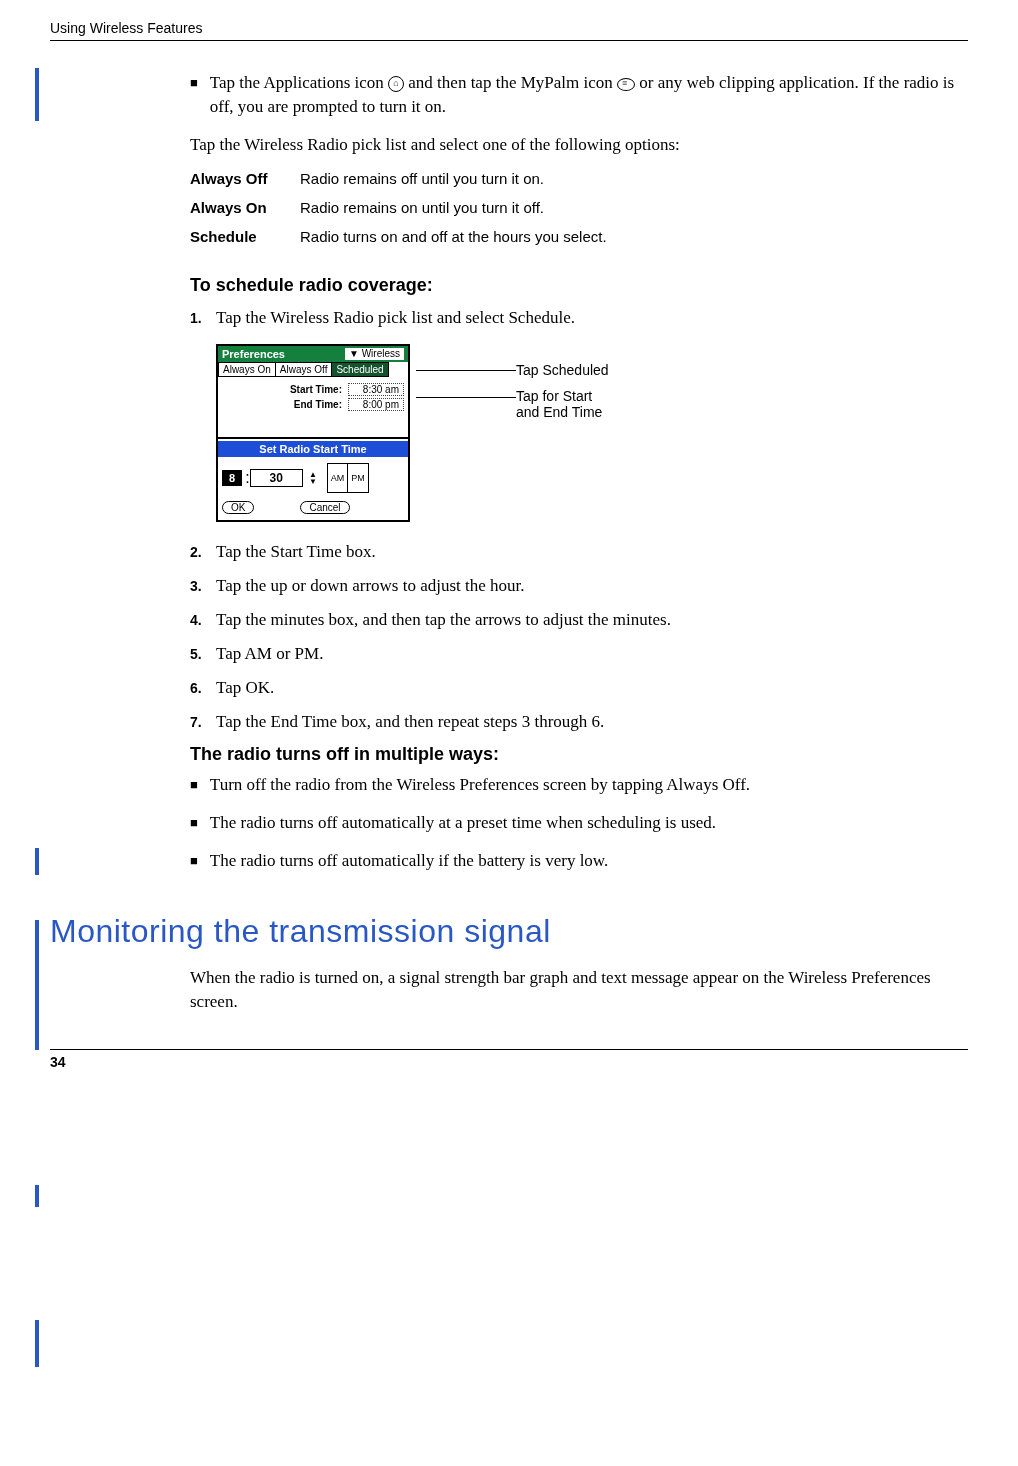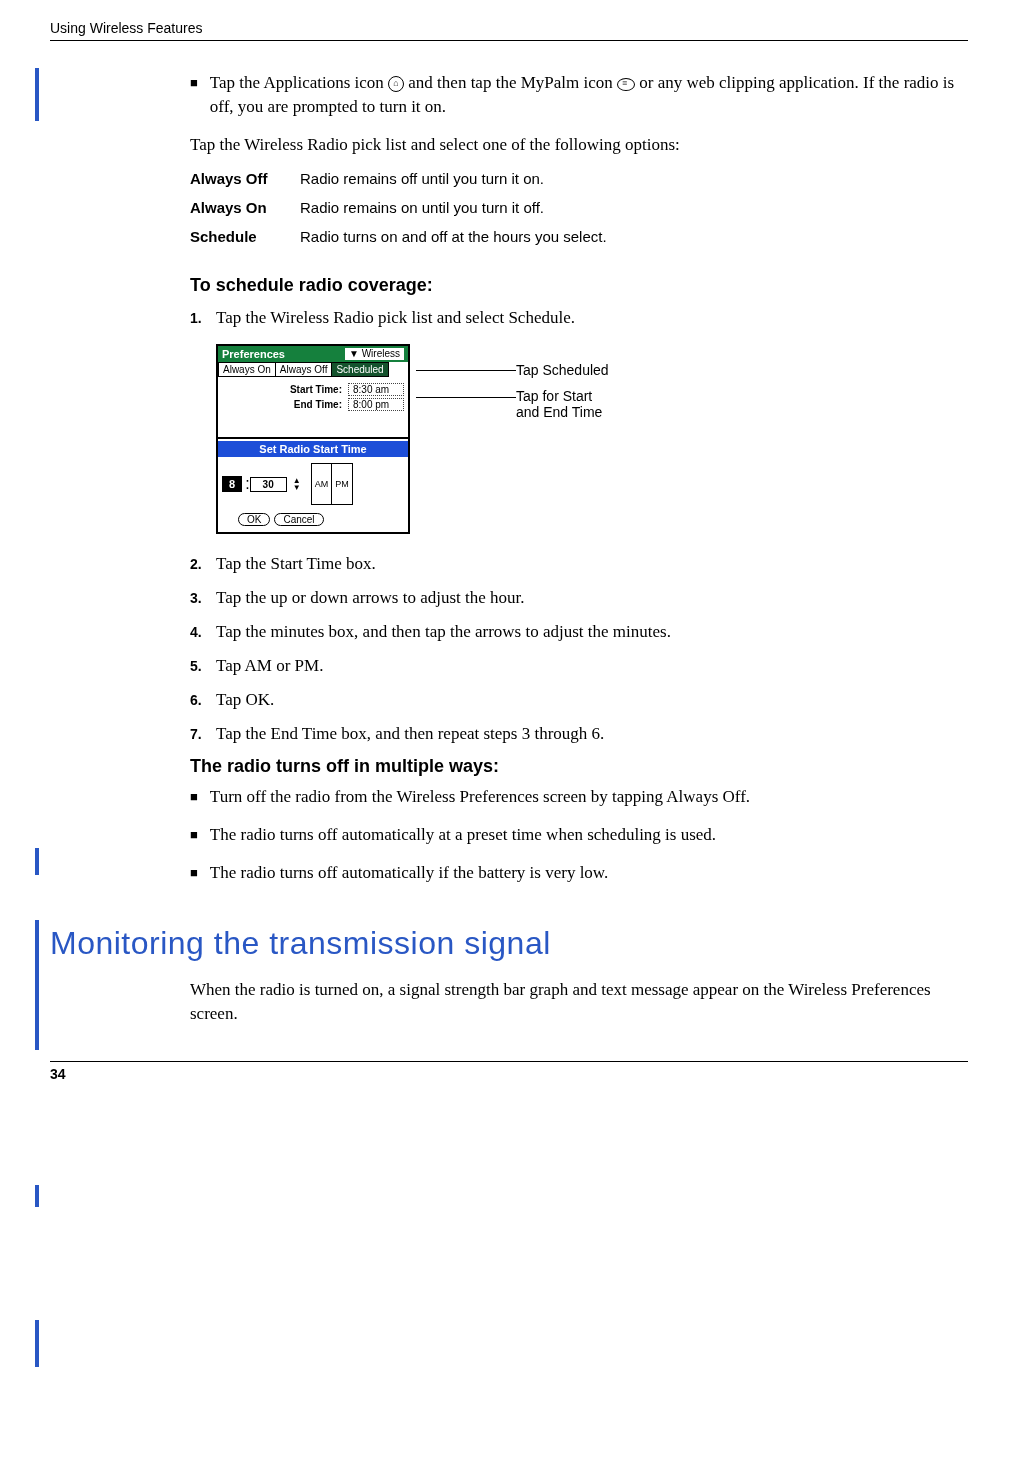--- a/index.html
+++ b/index.html
@@ -130,21 +130,21 @@
       margin: 2px 0;
     }
     .palm-label {
       font-weight: bold;
       margin-right: 6px;
     }
     .palm-val {
       border: 1px dotted #444;
       padding: 0 4px;
       font-size: 10px;
-      text-align: left;
+      text-align: right;
       width: 46px;
     }
     .palm-popup {
       margin-top: 20px;
       border-top: 2px solid #000;
       padding-top: 2px;
     }
     .palm-popup-title {
       background: #1d4ed8;
       color: #fff;
@@ -162,41 +162,42 @@
       border: 1px solid #000;
       background: #000;
       color: #fff;
       padding: 1px 6px;
       font-size: 11px;
       font-weight: bold;
       margin-right: 3px;
     }
     .palm-min {
       border: 1px solid #000;
-      padding: 1px 12px;
-      font-size: 10px;
+      padding: 1px 19px;
+      font-size: 12px;
       font-weight: bold;
       margin-right: 6px;
     }
     .palm-arrows {
       display: flex;
       flex-direction: column;
       font-size: 8px;
       line-height: 7px;
       margin-right: 10px;
     }
     .palm-ampm {
       border: 1px solid #000;
-      padding: 15px 3px;
+      padding: 9px 3px;
       font-size: 9px;
       margin-right: -1px;
     }
     .palm-buttons {
       display: flex;
-      padding: 2px 4px 6px 20px;
+      padding: 2px 4px 6px 4px;
+      gap: 42px;
     }
     .palm-btn {
       border: 1px solid #000;
       border-radius: 9px;
       padding: 0px 8px;
       font-size: 10px;
       margin-right: 4px;
     }
     .callouts {
       font-family: Arial, Helvetica, sans-serif;

